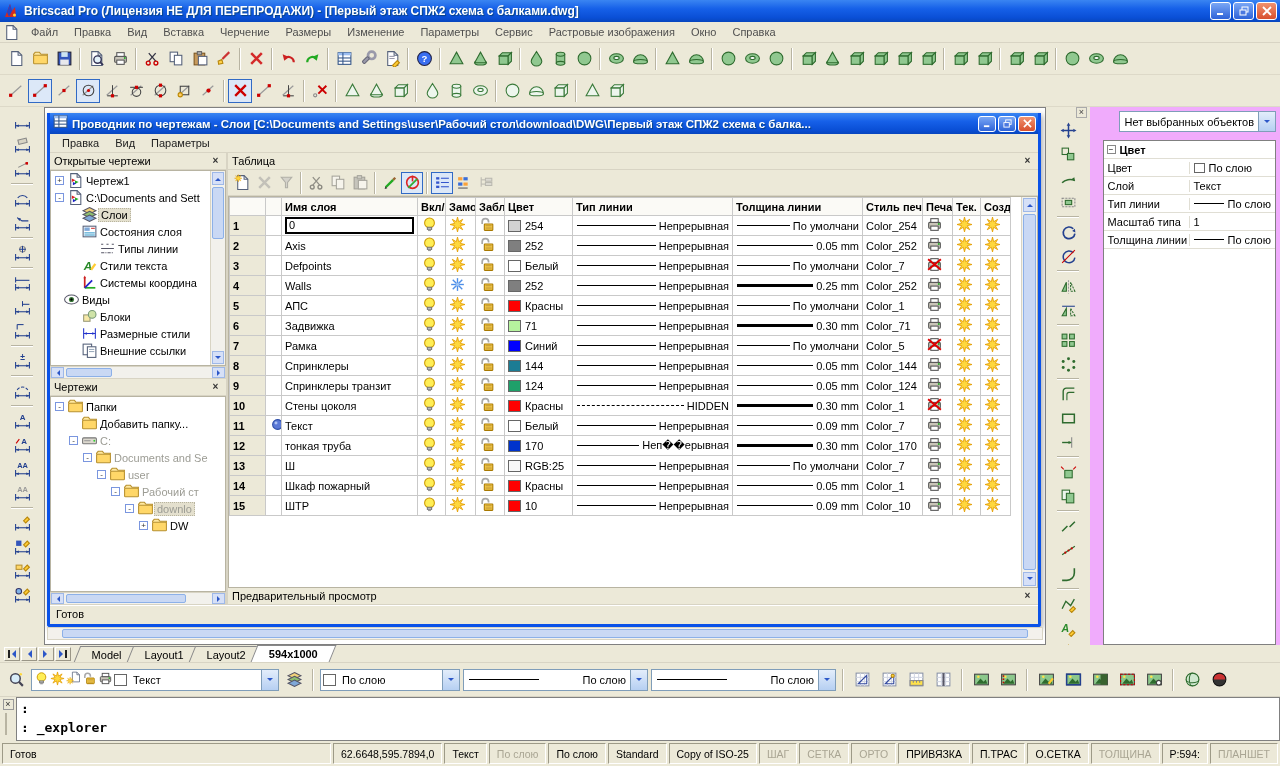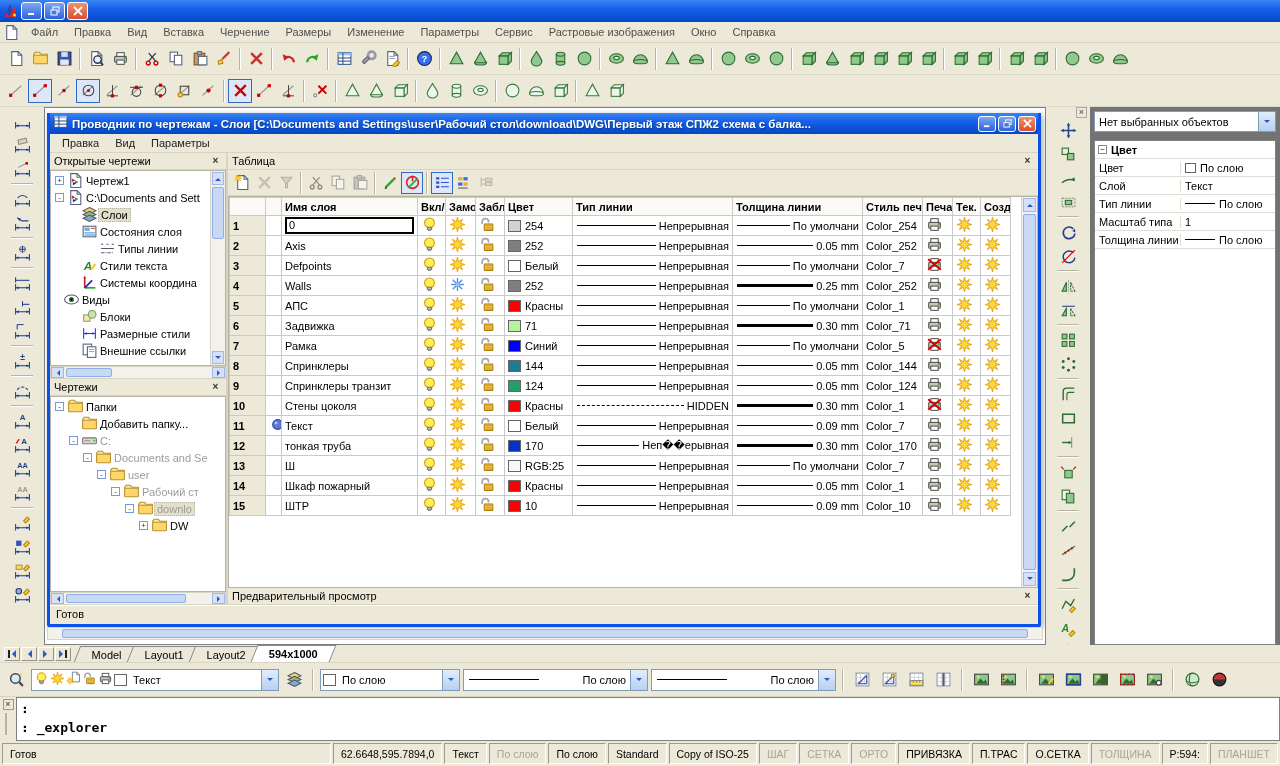--- a/index.html
+++ b/index.html
@@ -89,21 +89,21 @@
   .ltc .seg { flex:1; border-top:1px solid #000; margin:0 3px 0 1px; }
   .ltc .seg.t3 { border-top-width:3px; }
   .ltc .seg.dash { border-top-style:dashed; }
   .tbl-vsb { position:absolute; right:0; top:0; bottom:0; width:16px; background:#F2F1EC; border-left:1px solid #D8D4C4; }
   .tbl-vsb .a { position:absolute; left:1px; right:1px; height:14px; background:#D6E0F7; border:1px solid #9EB8E8; display:flex; align-items:center; justify-content:center; }
   .tbl-vsb .a.up{top:1px}.tbl-vsb .a.dn{bottom:1px}
   .tbl-vsb .th { position:absolute; left:1px; right:1px; top:17px; bottom:17px; background:#C9D8F4; border:1px solid #8CB0E8; border-radius:2px; }
   .dlg-status { height:18px; background:#ECE9D8; border-top:1px solid #fff; box-shadow:0 -1px 0 #B8B4A2; font-size:11px; padding:2px 6px; }
 
   
-  .props { width:190px; background:#737373; padding:4px 4px 0 4px; display:flex; flex-direction:column; }
+  .props { width:190px; background:#f0abfc; padding:4px 4px 0 4px; display:flex; flex-direction:column;align-items:flex-end; }
   .combo { display:flex; align-items:center; background:#fff; border:1px solid #7F9DB9; height:21px; font-size:11px; }
   .combo .cval { flex:1; padding:0 4px; white-space:nowrap; overflow:hidden; }
   .combo .carr { width:17px; height:100%; border-left:1px solid #7F9DB9; background:linear-gradient(180deg,#E3EDFB,#B6CFF2); display:flex; align-items:center; justify-content:center; }
   .pgrid { margin-top:8px; flex:1; background:#fff; border:1px solid #808080; font-size:11px; overflow:hidden; }
   .prow { display:flex; height:18px; border-bottom:1px solid #E0DED4; align-items:center; }
   .prow .pl { width:86px; padding:0 4px; border-right:1px solid #E0DED4; overflow:hidden; white-space:nowrap; }
   .prow .pv { flex:1; padding:0 4px; display:flex; align-items:center; overflow:hidden; white-space:nowrap; }
   .pgroup { display:flex; align-items:center; height:18px; font-weight:bold; border-bottom:1px solid #E0DED4; padding:0 3px; gap:4px; }
   .pgroup .gx { width:9px; height:9px; border:1px solid #888; font-size:8px; line-height:7px; text-align:center; font-weight:normal; }
   .pv .seg { width:30px; border-top:1px solid #000; margin-right:4px; }
@@ -145,20 +145,21 @@
 <div class="screen">
 
   <div class="titlebar">
     <span class="ticon">
       <svg width="16" height="16" viewBox="0 0 16 16">
           <path d="M2 14 L7 1 L9 8 L12 4 L13 14 Z" fill="#D42A1E"></path>
           <path d="M7 1 L9 8 L6 14 L4 9 Z" fill="#2244CC"></path>
           <circle cx="11.5" cy="12" r="1.5" fill="#FFD83D"></circle>
         </svg>
     </span>
+    <span class="ttext">Bricscad Pro (Лицензия НЕ ДЛЯ ПЕРЕПРОДАЖИ) - [Первый этаж СПЖ2 схема с балками.dwg]</span>
     <span class="winbtns">
       <span class="wbtn">
           <svg width="10" height="10" viewBox="0 0 10 10">
             <rect x="1" y="7" width="6" height="2" fill="#fff"></rect>
           </svg>
         </span>
       <span class="wbtn">
           <svg width="10" height="10" viewBox="0 0 10 10">
             <rect x="3" y="1" width="6" height="5" fill="none" stroke="#fff"></rect>
             <rect x="1" y="4" width="6" height="5" fill="#4A78E0" stroke="#fff"></rect>

